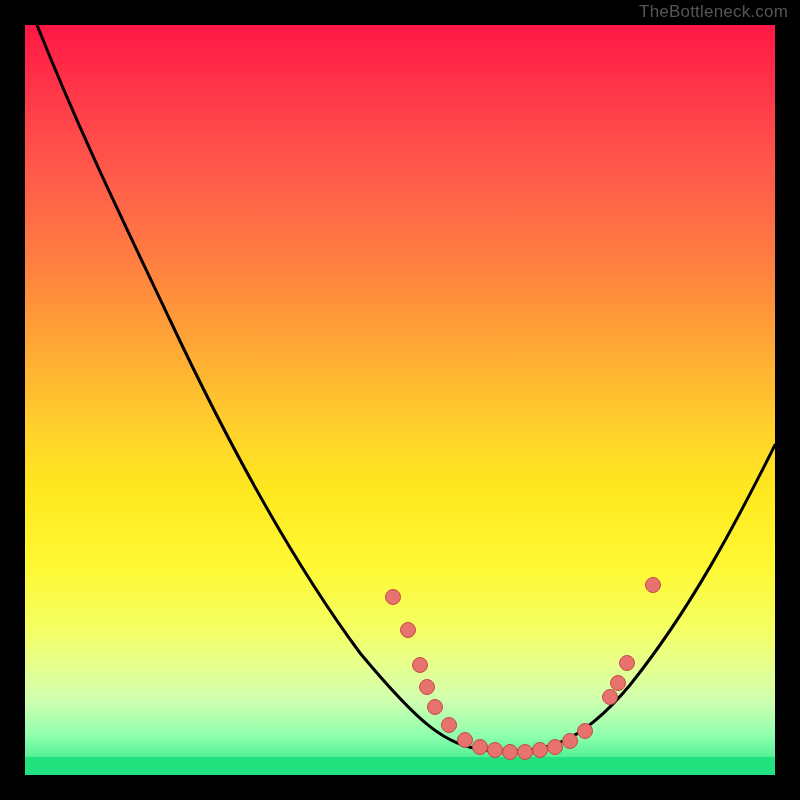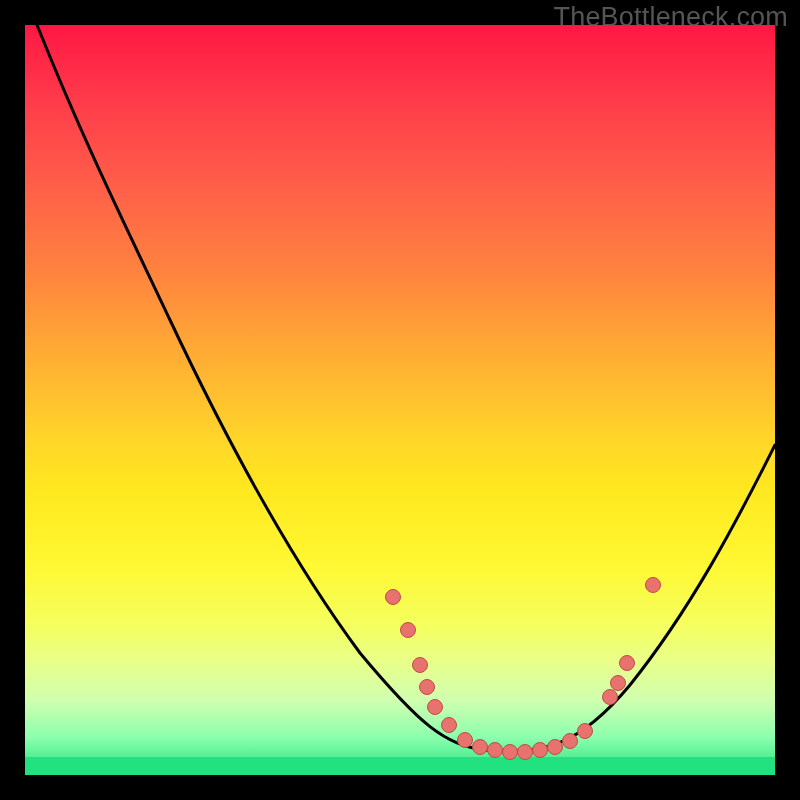--- a/index.html
+++ b/index.html
@@ -30,21 +30,21 @@
       #d0ffb0 90%,
       #8bffad 95%,
       #21e27e 100%
     );
   }
   .watermark {
     position: absolute;
     top: 2px;
     right: 12px;
     font-family: Arial, sans-serif;
-    font-size: 27px;
+    font-size: 17px;
     color: #555;
     font-weight: 500;
     letter-spacing: 0.2px;
   }
   svg.curve {
     position: absolute;
     left: 0;
     top: 0;
     width: 750px;
     height: 750px;

